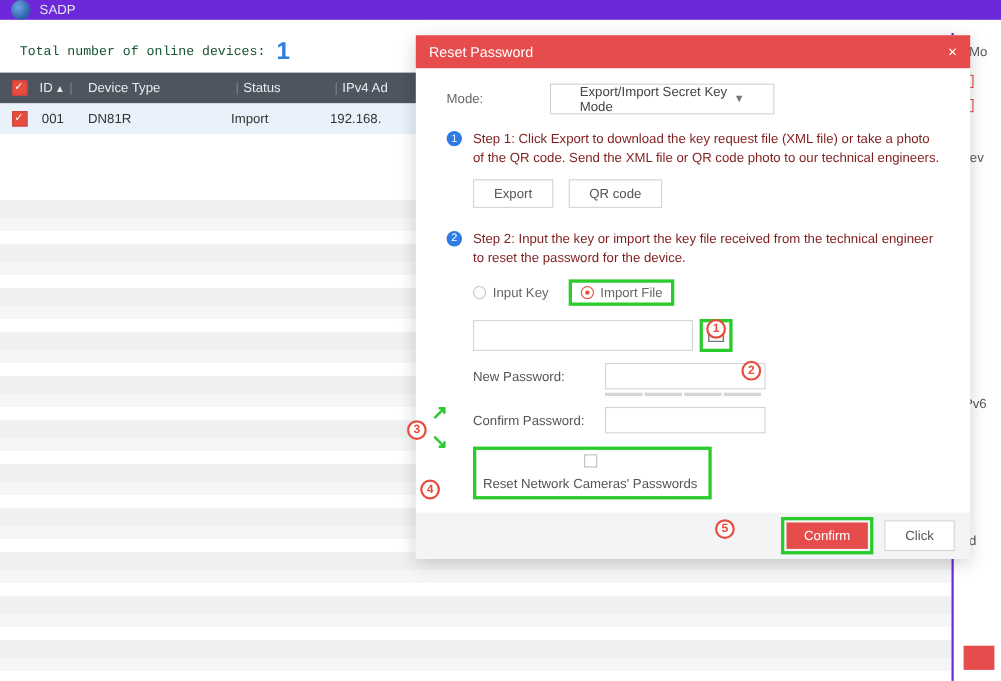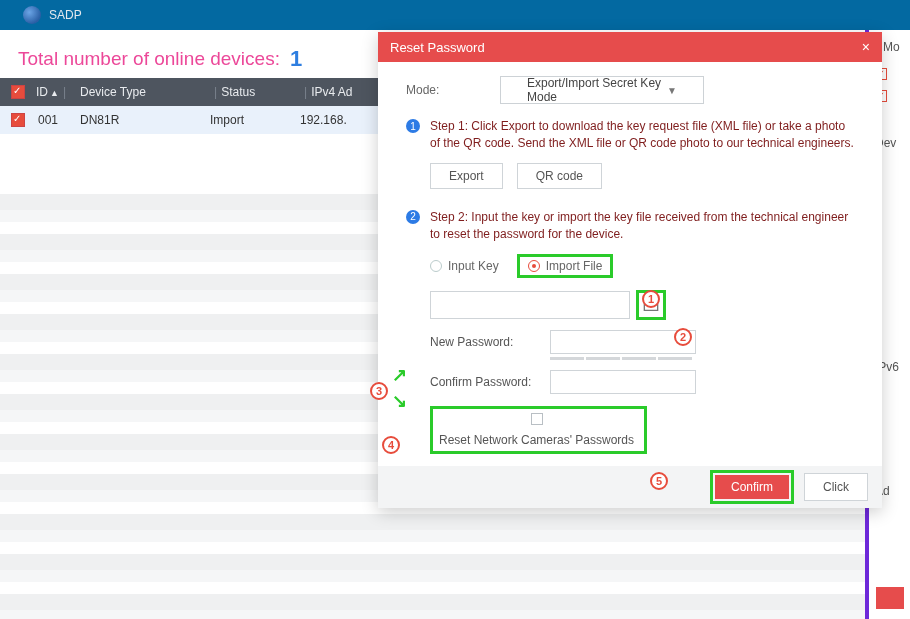--- a/index.html
+++ b/index.html
@@ -1,23 +1,23 @@
 <!DOCTYPE html>
 <html><head>
   <meta charset="utf-8">
   <style>
     * { box-sizing: border-box; margin: 0; padding: 0; font-family: -apple-system, "Segoe UI", Arial, sans-serif; }
     body { width: 910px; height: 619px; background: #fff; overflow: hidden; position: relative; }
 
-    .titlebar { height: 30px; background: #0369a1; display: flex; align-items: center; padding: 0 23px; }
+    .titlebar { height: 18px; background: #6d28d9; display: flex; align-items: center; padding: 0 10px; }
     .titlebar .logo { width: 18px; height: 18px; border-radius: 50%; background: radial-gradient(circle at 35% 35%, #6ba5e6 0%, #2a5fa5 70%); margin-right: 8px; }
     .titlebar .label { color: #e2e8ee; font-size: 12px; font-weight: 500; }
 
     .top-area { padding: 16px 18px 6px 18px; display: flex; align-items: center; }
-    .top-area .count-label { color: #ec4899; font-size: 19px; }
+    .top-area .count-label { color: #14532d; font-size: 12px; font-family: Liberation Mono, monospace; }
     .top-area .count { color: #2e7ee0; font-size: 22px; font-weight: 700; margin-left: 10px; }
     .top-btn { margin-left: auto; height: 26px; padding: 0 14px; border: 1px solid #d5d9dd; background: #fff; color: #666; font-size: 12px; }
 
     .table-head { display: flex; background: #4e555f; color: #e8ebee; height: 28px; align-items: center; font-size: 12px; }
     .col-chk { width: 36px; display: flex; justify-content: center; }
     .chkbox { width: 14px; height: 14px; border: 1px solid #c44; background: #e74c3c; position: relative; }
     .chkbox::after { content: "✓"; color: #fff; font-size: 10px; position: absolute; top: -1px; left: 1px; }
     .col-id { width: 44px; }
     .col-type { width: 130px; }
     .col-status { width: 90px; }
@@ -26,21 +26,21 @@
     .sort-caret { font-size: 9px; margin-left: 2px; }
     .divider { color: #7a828c; margin: 0 4px; }
 
     .table-row { display: flex; height: 28px; align-items: center; background: #e9f1fb; font-size: 12px; color: #333; }
     .table-row .col-id { padding-left: 2px; }
 
     .fake-rows { margin-top: 60px; }
     .fake-pair { height: 12px; background: #f5f6f7; margin-bottom: 12px; }
     .fake-pair.dark { background: #eff0f1; height: 16px; margin-bottom: 0; }
 
-    .right-panel { position: absolute; top: 30px; right: 0; width: 45px; height: 589px; background: #fff; border-left: 4px solid #6d28d9; }
+    .right-panel { position: absolute; top: 30px; right: 0; width: 45px; height: 589px; background: #fff; border-left: 2px solid #6d28d9; }
     .right-panel .pad { height: 100%; display: flex; flex-direction: column; padding: 10px 6px; font-size: 12px; color: #555; }
     .bar-pill { display: inline-block; width: 4px; height: 12px; background: #e74c3c; margin-right: 4px; vertical-align: -1px; }
     .rp-check { width: 12px; height: 12px; border: 1px solid #e74c3c; background: #fff; color: #e74c3c; font-size: 10px; text-align: center; line-height: 10px; margin-bottom: 10px; }
     .rp-check.on::after { content: "✓"; }
 
     
     .modal { position: absolute; top: 32px; left: 378px; width: 504px; background: #fff; box-shadow: 0 4px 16px rgba(0,0,0,0.2); }
     .modal-head { height: 30px; background: #e64c4c; color: #fff; font-size: 13px; display: flex; align-items: center; padding: 0 12px; }
     .modal-head .close { margin-left: auto; font-size: 14px; cursor: pointer; }
     .modal-body { padding: 14px 28px 12px 28px; font-size: 12px; color: #555; }

